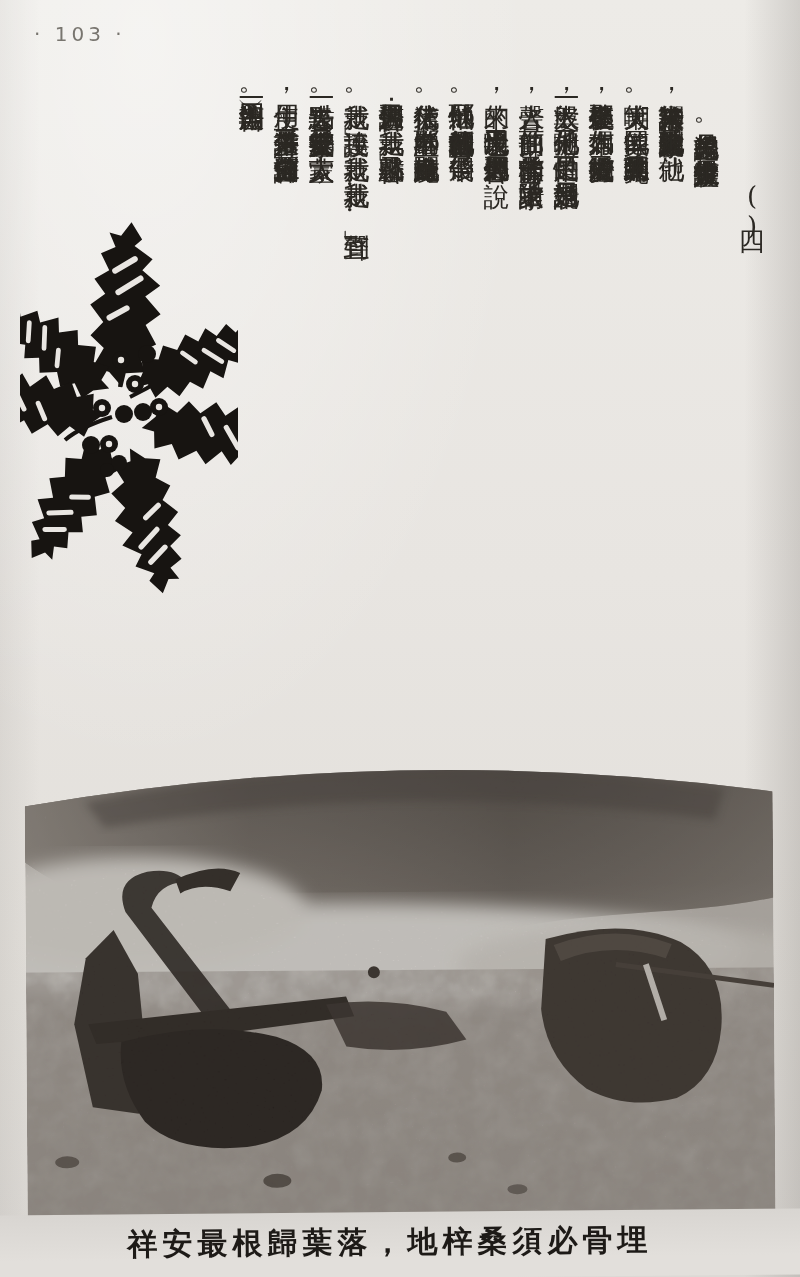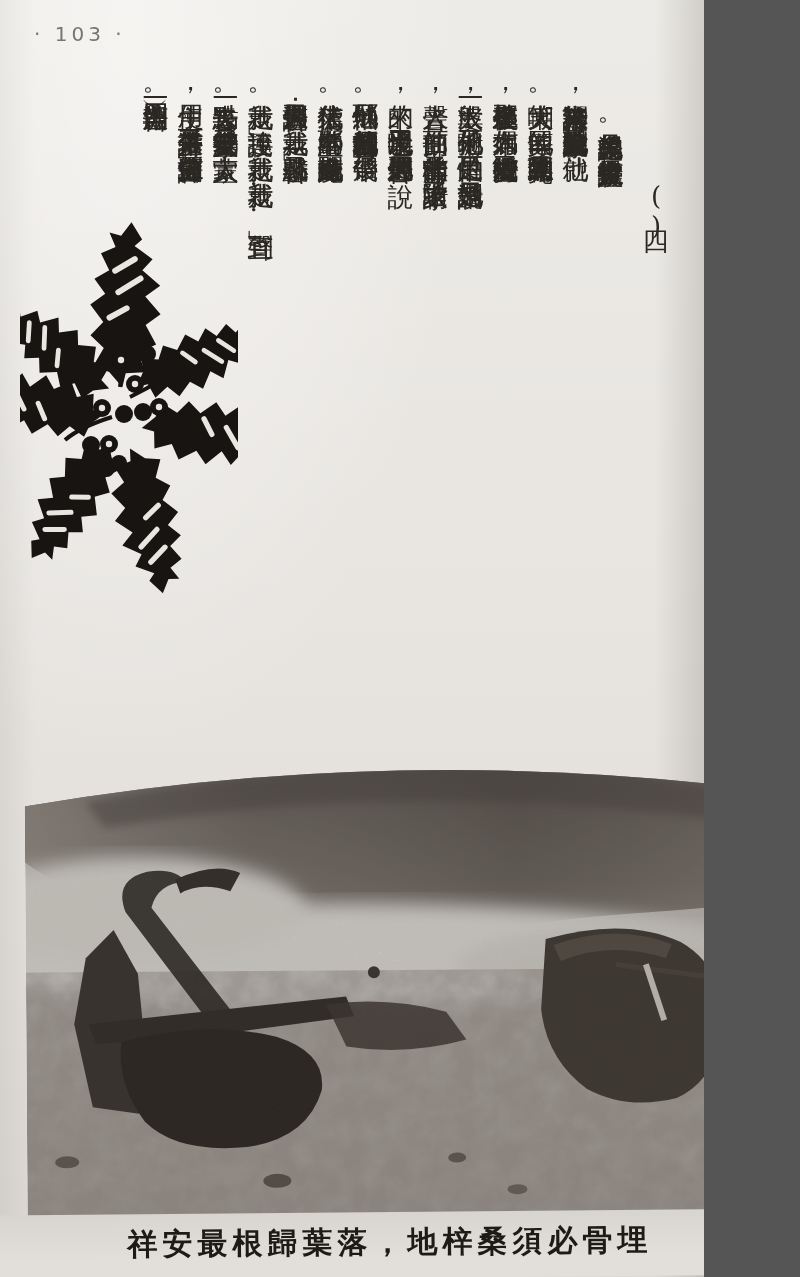--- a/index.html
+++ b/index.html
@@ -1,18 +1,18 @@
 <!DOCTYPE html>
 <html><head>
 <meta charset="utf-8">
 <style>
   * { margin:0; padding:0; box-sizing:border-box; }
   html,body { background:#555; }
   .page {
-    position:relative; width:704px; height:1277px; overflow:hidden;
+    position:relative; width:800px; height:1277px; overflow:hidden;
     background:
       radial-gradient(ellipse at 18% 3%, rgba(255,255,255,.45), rgba(255,255,255,0) 42%),
       linear-gradient(90deg, rgba(110,105,100,.10), rgba(255,255,255,0) 5%, rgba(255,255,255,0) 93%, rgba(95,90,85,.20)),
       linear-gradient(180deg, #edebe7 0%, #e8e5e1 45%, #e2dfda 78%, #dcd9d5 100%);
     font-family:"DejaVu Serif","Liberation Serif",serif;
   }
   .pagenum {
     position:absolute; top:22px; left:34px;
     font-family:"DejaVu Sans","Liberation Sans",sans-serif;
     font-size:20px; letter-spacing:4px; color:#78756f;

